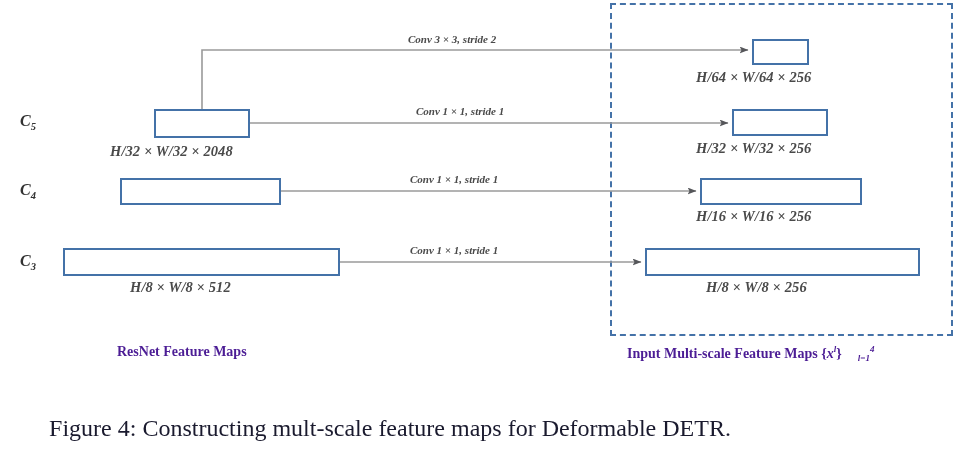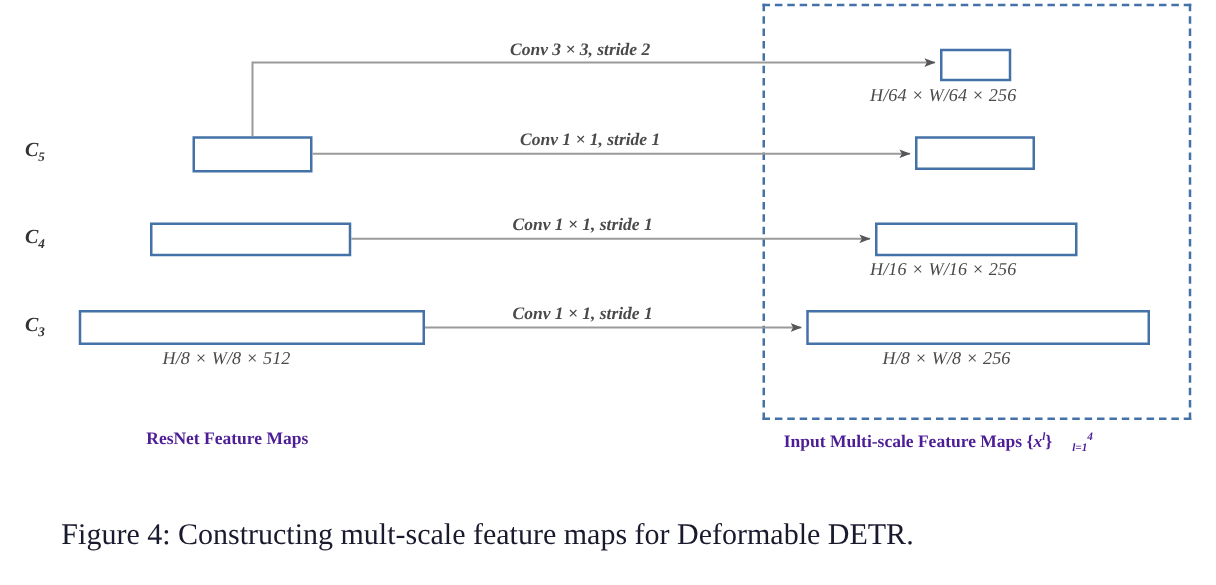--- a/index.html
+++ b/index.html
@@ -26,21 +26,21 @@
     position: absolute;
     box-sizing: border-box;
     border: 2px solid #4472a8;
     background: #ffffff;
   }
   
   .dim {
     position: absolute;
     font-family: "Liberation Serif", "DejaVu Serif", serif;
     font-style: italic;
-    font-weight: normal;
+    font-weight: bold;
     font-size: 14.5px;
     color: #4a4a4a;
     white-space: nowrap;
     letter-spacing: 0.1px;
   }
   
   .clabel {
     position: absolute;
     font-family: "Liberation Serif", "DejaVu Serif", serif;
     font-style: italic;
@@ -52,21 +52,21 @@
   .clabel sub {
     font-size: 10.5px;
     font-style: italic;
   }
   
   .convlabel {
     position: absolute;
     font-family: "Liberation Serif", "DejaVu Serif", serif;
     font-style: italic;
     font-weight: bold;
-    font-size: 14px;
+    font-size: 11px;
     color: #4a4a4a;
     white-space: nowrap;
   }
   
   .dashed-region {
     position: absolute;
     box-sizing: border-box;
     border: 2.5px dashed #4472a8;
   }
   
@@ -133,37 +133,39 @@
 
       <path d="M250,123 L728,123" stroke="#9a9a9a" stroke-width="1.6" fill="none" marker-end="url(#arrowhead)"></path>
 
       <path d="M281,191 L696,191" stroke="#9a9a9a" stroke-width="1.6" fill="none" marker-end="url(#arrowhead)"></path>
 
       <path d="M340,262 L641,262" stroke="#9a9a9a" stroke-width="1.6" fill="none" marker-end="url(#arrowhead)"></path>
     </svg>
 
     <div class="clabel" style="left:20px; top:112px;"><span>C</span><sub>5</sub></div>
     <div class="fmap" style="left:154px; top:109px; width:96px; height:29px;"></div>
+    <div class="dim" style="left:110px; top:143px;">H/32 × W/32 × 2048</div>
 
     <div class="clabel" style="left:20px; top:181px;"><span>C</span><sub>4</sub></div>
     <div class="fmap" style="left:120px; top:178px; width:161px; height:27px;"></div>
 
     <div class="clabel" style="left:20px; top:252px;"><span>C</span><sub>3</sub></div>
     <div class="fmap" style="left:63px; top:248px; width:277px; height:28px;"></div>
     <div class="dim" style="left:130px; top:279px;">H/8 × W/8 × 512</div>
 
     <div class="convlabel" style="left:408px; top:33px;">Conv 3 × 3, stride 2</div>
     <div class="convlabel" style="left:416px; top:105px;">Conv 1 × 1, stride 1</div>
     <div class="convlabel" style="left:410px; top:173px;">Conv 1 × 1, stride 1</div>
     <div class="convlabel" style="left:410px; top:244px;">Conv 1 × 1, stride 1</div>
 
     <div class="fmap" style="left:752px; top:39px; width:57px; height:26px;"></div>
     <div class="dim" style="left:696px; top:69px;">H/64 × W/64 × 256</div>
 
     <div class="fmap" style="left:732px; top:109px; width:96px; height:27px;"></div>
+    <div class="dim" style="left:696px; top:140px;">H/32 × W/32 × 256</div>
 
     <div class="fmap" style="left:700px; top:178px; width:162px; height:27px;"></div>
     <div class="dim" style="left:696px; top:208px;">H/16 × W/16 × 256</div>
 
     <div class="fmap" style="left:645px; top:248px; width:275px; height:28px;"></div>
     <div class="dim" style="left:706px; top:279px;">H/8 × W/8 × 256</div>
 
     <div class="grouptitle" style="left:117px; top:344px;">ResNet Feature Maps</div>
 
     <div class="grouptitle" style="left:627px; top:344px;"><span>Input Multi-scale Feature Maps {</span><span class="mathvar">x</span><span class="sup">l</span><span>}</span><span class="sub">l=1</span><span class="sup">4</span></div>

